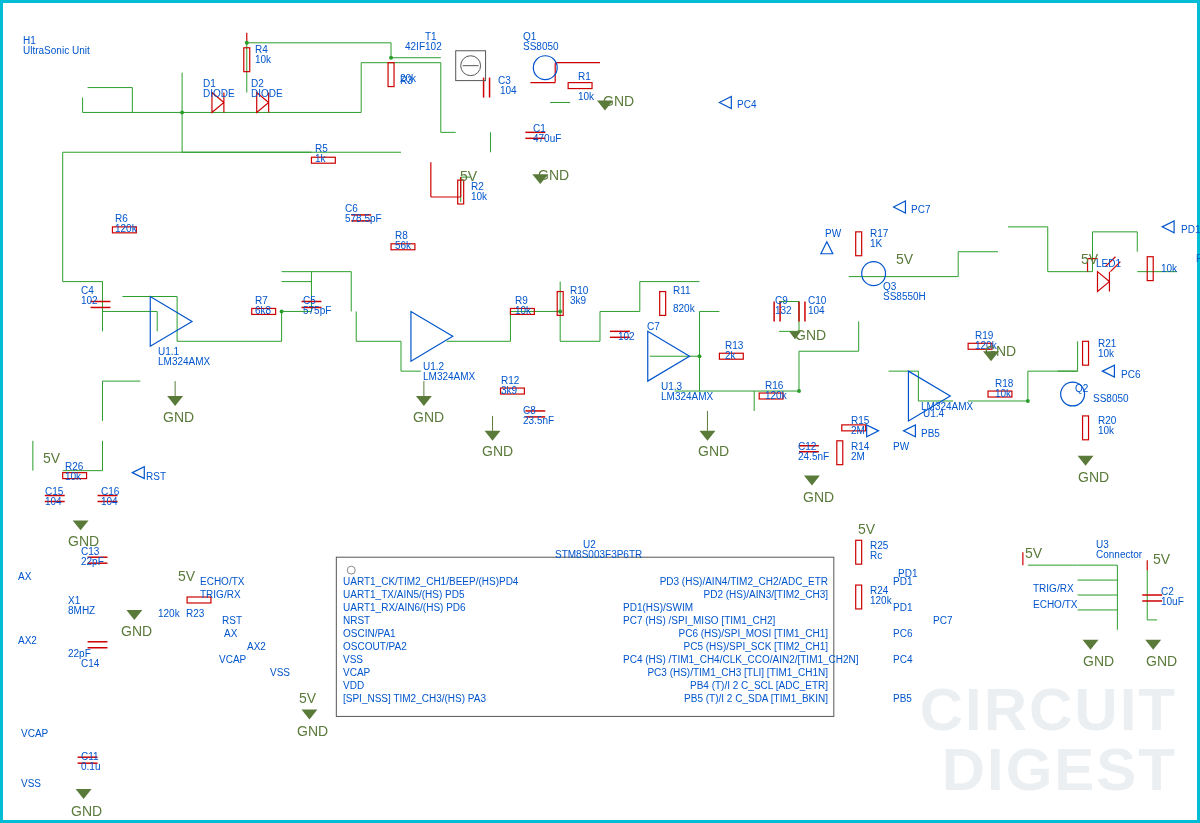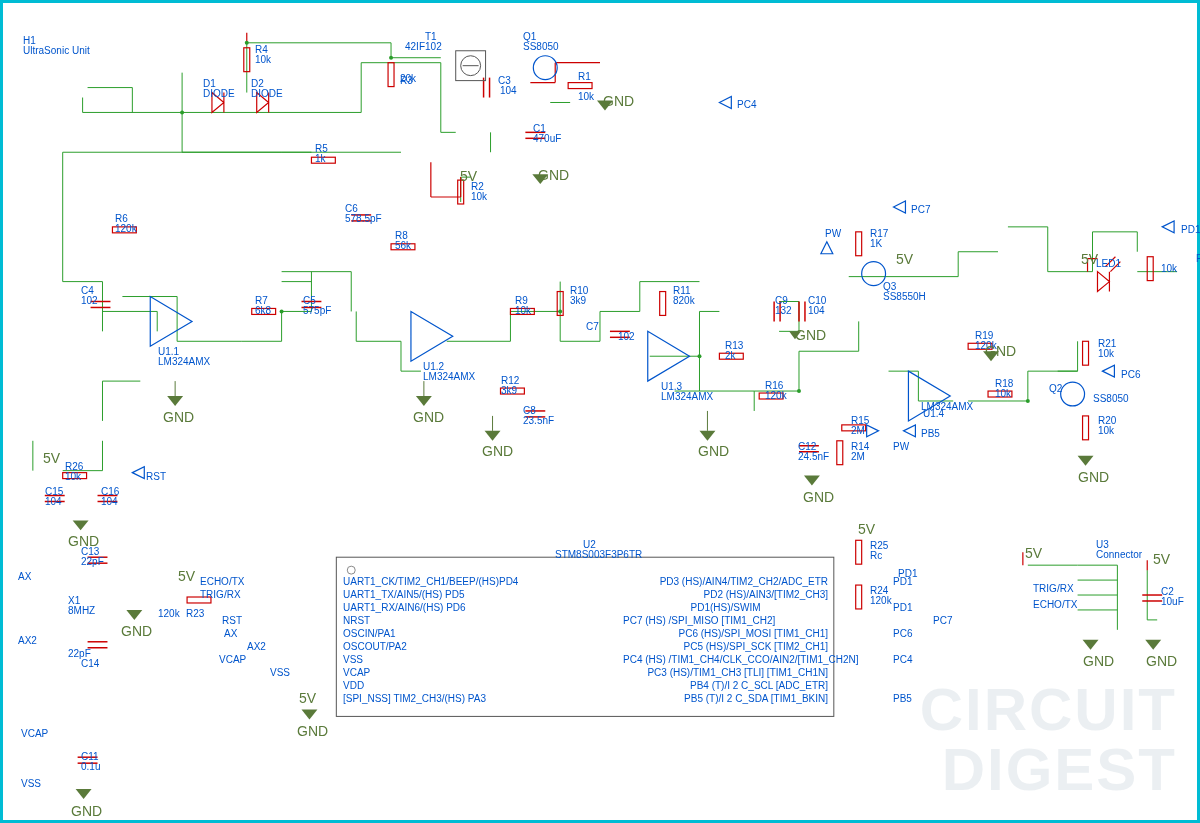--- a/index.html
+++ b/index.html
@@ -200,21 +200,21 @@
 <circle class="dot" cx="800" cy="390" r="2"></circle>
       <circle class="dot" cx="1030" cy="400" r="2"></circle>
 </svg>
 
 <div class="t" style="left:20px;top:32px">H1</div>
 <div class="t" style="left:20px;top:42px">UltraSonic Unit</div>
 <div class="t" style="left:422px;top:28px">T1</div>
 <div class="t" style="left:402px;top:38px">42IF102</div>
 <div class="t" style="left:520px;top:28px">Q1</div>
 <div class="t" style="left:520px;top:38px">SS8050</div>
-<div class="t" style="left:1046px;top:380px">Q2</div>
+<div class="t" style="left:1072px;top:380px">Q2</div>
 <div class="t" style="left:1090px;top:390px">SS8050</div>
 <div class="t" style="left:880px;top:278px">Q3</div>
 <div class="t" style="left:880px;top:288px">SS8550H</div>
 <div class="t" style="left:1093px;top:255px">LED1</div>
 
 <div class="t" style="left:575px;top:68px">R1</div>
 <div class="t" style="left:575px;top:88px">10k</div>
 <div class="t" style="left:468px;top:178px">R2</div>
 <div class="t" style="left:468px;top:188px">10k</div>
 <div class="t" style="left:397px;top:72px">R3</div>
@@ -227,21 +227,21 @@
 <div class="t" style="left:112px;top:220px">120k</div>
 <div class="t" style="left:252px;top:292px">R7</div>
 <div class="t" style="left:252px;top:302px">6k8</div>
 <div class="t" style="left:392px;top:227px">R8</div>
 <div class="t" style="left:392px;top:237px">56k</div>
 <div class="t" style="left:512px;top:292px">R9</div>
 <div class="t" style="left:512px;top:302px">10k</div>
 <div class="t" style="left:567px;top:282px">R10</div>
 <div class="t" style="left:567px;top:292px">3k9</div>
 <div class="t" style="left:670px;top:282px">R11</div>
-<div class="t" style="left:670px;top:292px">820k</div>
+<div class="t" style="left:670px;top:300px">820k</div>
 <div class="t" style="left:498px;top:372px">R12</div>
 <div class="t" style="left:498px;top:382px">3k9</div>
 <div class="t" style="left:722px;top:337px">R13</div>
 <div class="t" style="left:722px;top:347px">2k</div>
 <div class="t" style="left:848px;top:438px">R14</div>
 <div class="t" style="left:848px;top:448px">2M</div>
 <div class="t" style="left:848px;top:412px">R15</div>
 <div class="t" style="left:848px;top:422px">2M</div>
 <div class="t" style="left:762px;top:377px">R16</div>
 <div class="t" style="left:762px;top:387px">120k</div>
@@ -271,21 +271,21 @@
 <div class="t" style="left:1158px;top:583px">C2</div>
 <div class="t" style="left:1158px;top:593px">10uF</div>
 <div class="t" style="left:495px;top:72px">C3</div>
 <div class="t" style="left:497px;top:82px">104</div>
 <div class="t" style="left:78px;top:282px">C4</div>
 <div class="t" style="left:78px;top:292px">102</div>
 <div class="t" style="left:300px;top:292px">C5</div>
 <div class="t" style="left:300px;top:302px">575pF</div>
 <div class="t" style="left:342px;top:200px">C6</div>
 <div class="t" style="left:342px;top:210px">578.5pF</div>
-<div class="t" style="left:583px;top:318px">C7</div>
+<div class="t" style="left:644px;top:318px">C7</div>
 <div class="t" style="left:615px;top:328px">102</div>
 <div class="t" style="left:520px;top:402px">C8</div>
 <div class="t" style="left:520px;top:412px">23.5nF</div>
 <div class="t" style="left:772px;top:292px">C9</div>
 <div class="t" style="left:772px;top:302px">132</div>
 <div class="t" style="left:805px;top:292px">C10</div>
 <div class="t" style="left:805px;top:302px">104</div>
 <div class="t" style="left:78px;top:748px">C11</div>
 <div class="t" style="left:78px;top:758px">0.1u</div>
 <div class="t" style="left:795px;top:438px">C12</div>
@@ -376,21 +376,21 @@
 <div class="t" style="left:340px;top:612px">NRST</div>
 <div class="t" style="left:340px;top:625px">OSCIN/PA1</div>
 <div class="t" style="left:340px;top:638px">OSCOUT/PA2</div>
 <div class="t" style="left:340px;top:651px">VSS</div>
 <div class="t" style="left:340px;top:664px">VCAP</div>
 <div class="t" style="left:340px;top:677px">VDD</div>
 <div class="t" style="left:340px;top:690px">[SPI_NSS] TIM2_CH3/(HS) PA3</div>
 
 <div class="t" style="left:620px;top:573px;text-align:right;width:205px">PD3 (HS)/AIN4/TIM2_CH2/ADC_ETR</div>
 <div class="t" style="left:620px;top:586px;text-align:right;width:205px">PD2 (HS)/AIN3/[TIM2_CH3]</div>
-<div class="t" style="left:620px;top:599px;text-align:center;width:205px">PD1(HS)/SWIM</div>
+<div class="t" style="left:620px;top:599px;text-align:left;width:205px">PD1(HS)/SWIM</div>
 <div class="t" style="left:620px;top:612px;text-align:left;width:205px">PC7 (HS) /SPI_MISO [TIM1_CH2]</div>
 <div class="t" style="left:620px;top:625px;text-align:right;width:205px">PC6 (HS)/SPI_MOSI [TIM1_CH1]</div>
 <div class="t" style="left:620px;top:638px;text-align:right;width:205px">PC5 (HS)/SPI_SCK [TIM2_CH1]</div>
 <div class="t" style="left:620px;top:651px;text-align:right;width:205px">PC4 (HS) /TIM1_CH4/CLK_CCO/AIN2/[TIM1_CH2N]</div>
 <div class="t" style="left:620px;top:664px;text-align:right;width:205px">PC3 (HS)/TIM1_CH3 [TLI] [TIM1_CH1N]</div>
 <div class="t" style="left:620px;top:677px;text-align:right;width:205px">PB4 (T)/I 2 C_SCL [ADC_ETR]</div>
 <div class="t" style="left:620px;top:690px;text-align:right;width:205px">PB5 (T)/I 2 C_SDA [TIM1_BKIN]</div>
 
 <div class="t" style="left:890px;top:573px">PD1</div>
 <div class="t" style="left:890px;top:599px">PD1</div>

